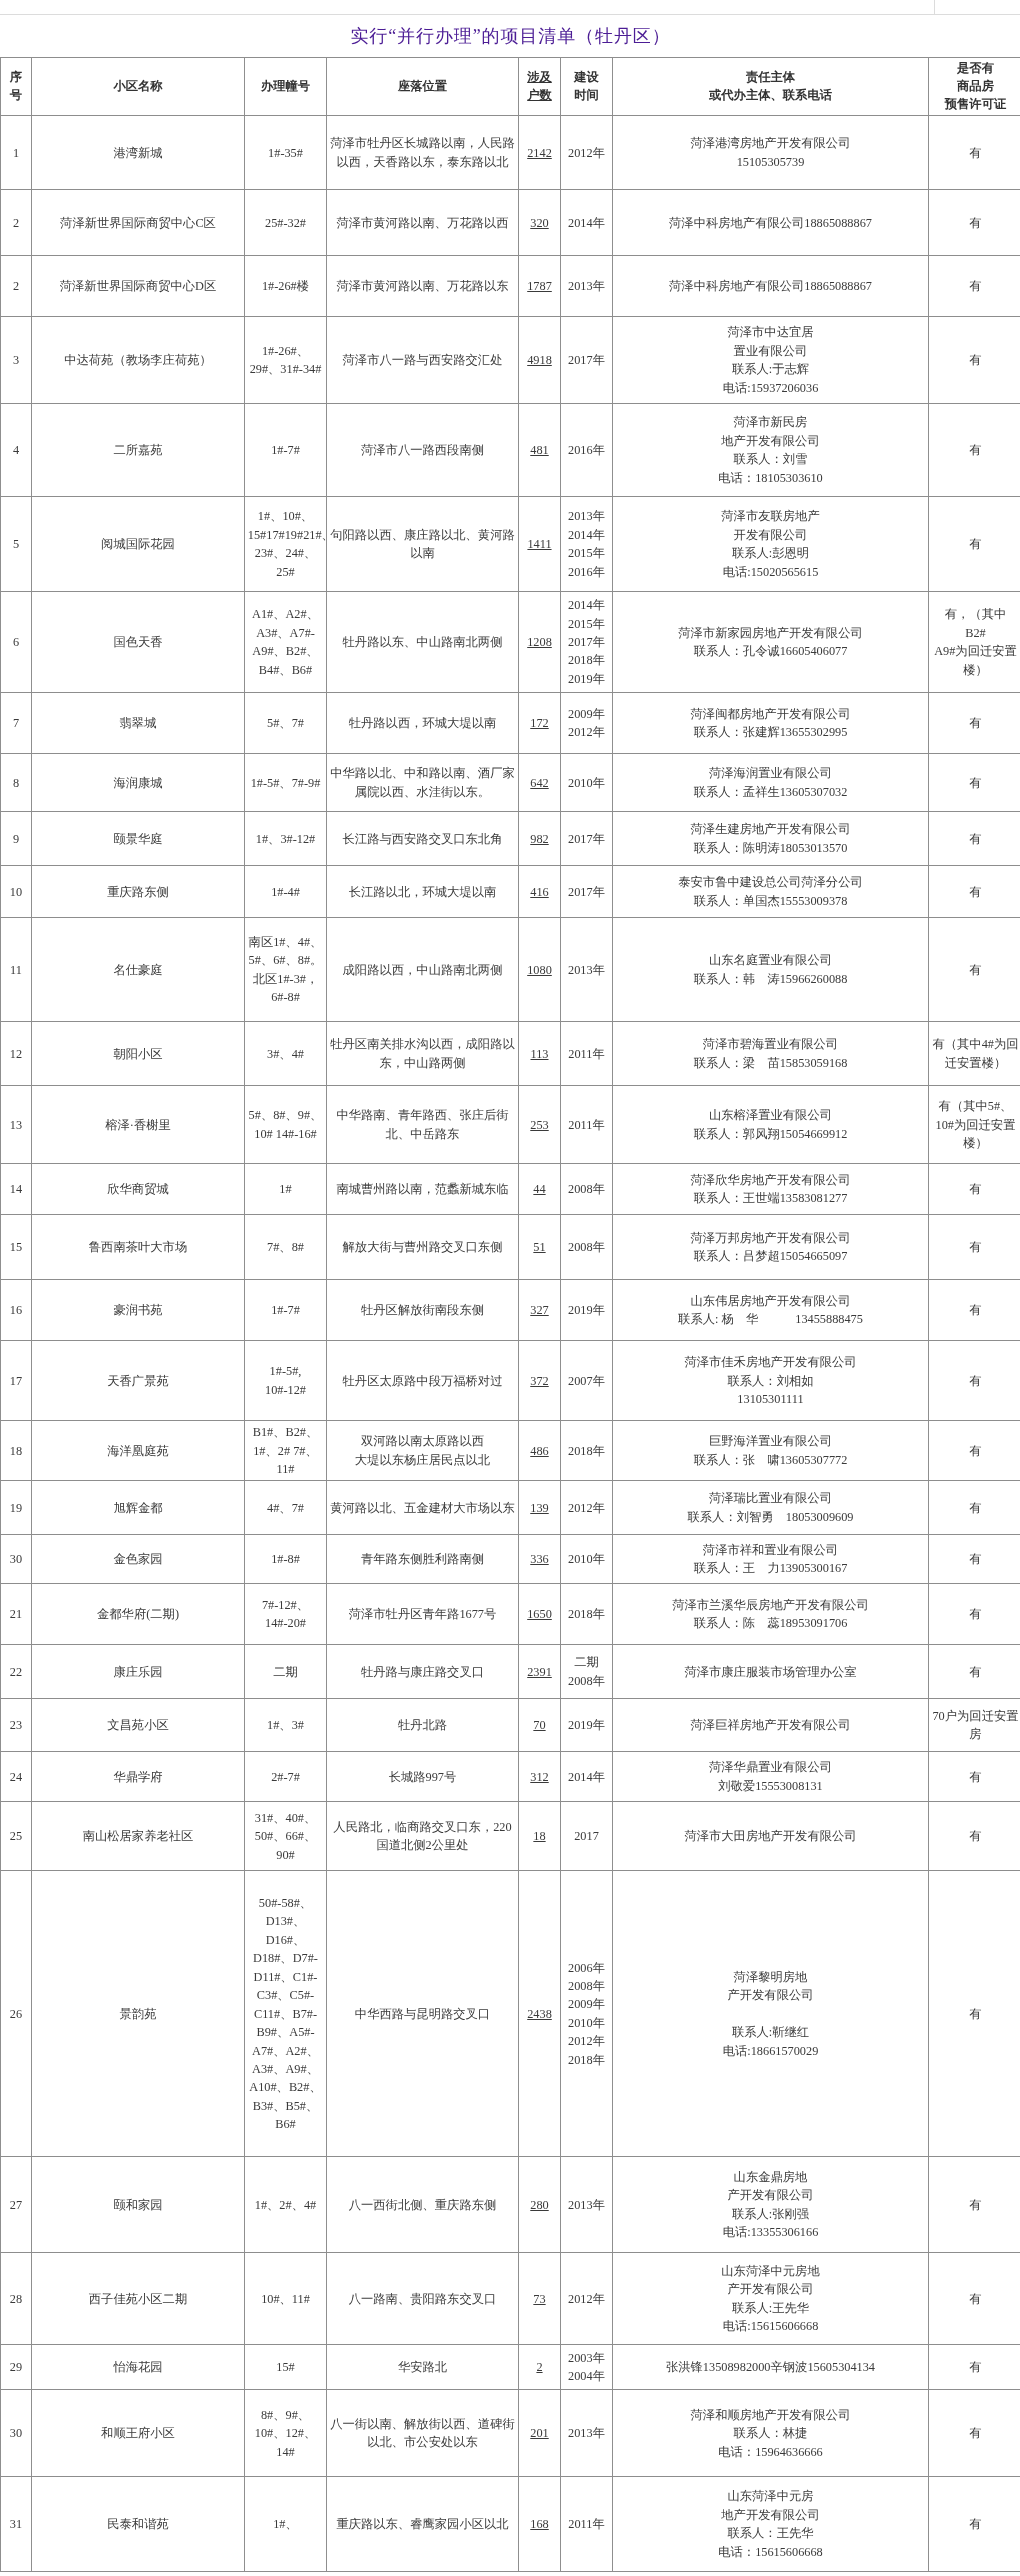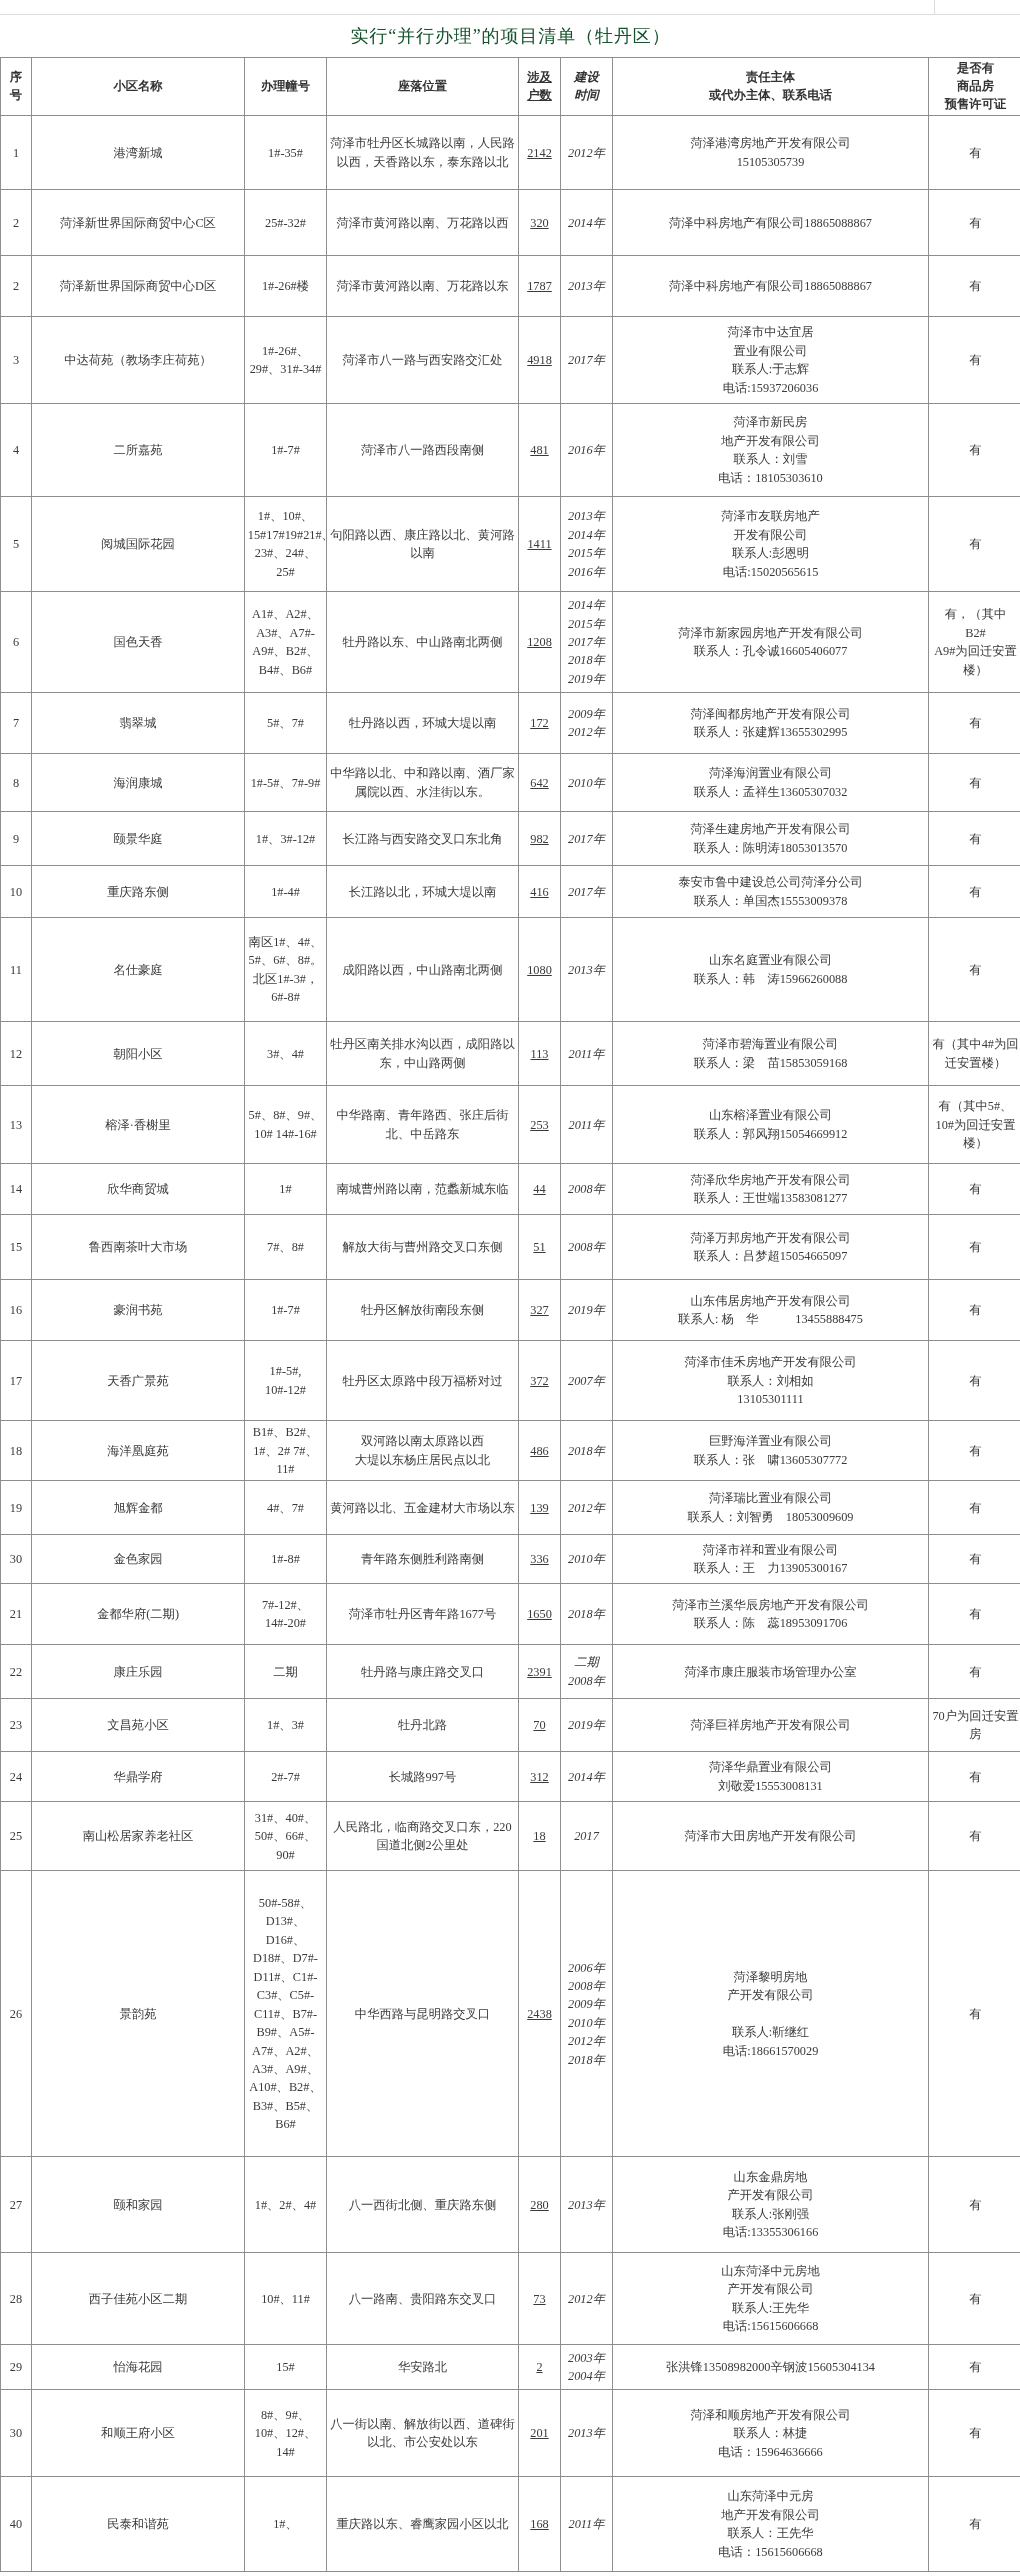--- a/index.html
+++ b/index.html
@@ -9,21 +9,21 @@
     color:#3a3a3a;
     -webkit-font-smoothing:antialiased;
   }
   .sheet{position:relative;width:1021px;height:2576px;background:#fff;}
   
   .top-strip{position:relative;height:15px;}
   .faint-h{position:absolute;left:0;top:14px;width:1021px;height:0.9px;background:#dcdcdc;}
   .faint-v{position:absolute;left:934px;top:0;width:0.9px;height:14px;background:#dcdcdc;}
   .title{
     height:42px;line-height:43px;text-align:center;
-    font-size:18px;color:#14532d;letter-spacing:0.9px;
+    font-size:18px;color:#4c1d95;letter-spacing:0.9px;
   }
   table{
     border-collapse:collapse;table-layout:fixed;width:1021px;
     border:1.9px solid #7e7e7e;
   }
   th,td{
     border-left:0.9px solid #8f8f8f;border-right:0.9px solid #8f8f8f;
     border-top:1.9px solid #8d8d8d;border-bottom:1.9px solid #8d8d8d;
     text-align:center;vertical-align:middle;
     white-space:pre-line;
@@ -31,21 +31,21 @@
     font-size:12.3px;line-height:1.5;
     overflow:hidden;
   }
   thead tr{height:57px;}
   th{font-weight:bold;color:#333;line-height:1.45;}
   .col-no{width:31px;}
   .col-name{width:213px;}
   .col-bld{width:82px;}
   .col-loc{width:192px;margin-left:41px;}
   .col-hh{width:42px;text-decoration:underline;}
-  .col-time{width:52px;font-style:italic;}
+  .col-time{width:52px;}
   .col-resp{width:316px;}
   .col-permit{width:94px;}
   td.col-resp{padding:1.9px 5.7px;}
 </style>
 </head>
 <body>
 
 <div class="sheet">
   <div class="top-strip">
     <div class="faint-h"></div>
@@ -444,21 +444,21 @@
           <td class="col-bld">8#、9#、10#、12#、14#</td>
           <td class="col-loc">八一街以南、解放街以西、道碑街以北、市公安处以东</td>
           <td class="col-hh">201</td>
           <td class="col-time">2013年</td>
           <td class="col-resp">菏泽和顺房地产开发有限公司
 联系人：林捷
 电话：15964636666</td>
           <td class="col-permit">有</td>
         </tr>
         <tr style="height: 95px;">
-          <td class="col-no">40</td>
+          <td class="col-no">31</td>
           <td class="col-name">民泰和谐苑</td>
           <td class="col-bld">1#、</td>
           <td class="col-loc">重庆路以东、睿鹰家园小区以北</td>
           <td class="col-hh">168</td>
           <td class="col-time">2011年</td>
           <td class="col-resp">山东菏泽中元房
 地产开发有限公司
 联系人：王先华
 电话：15615606668</td>
           <td class="col-permit">有</td>

